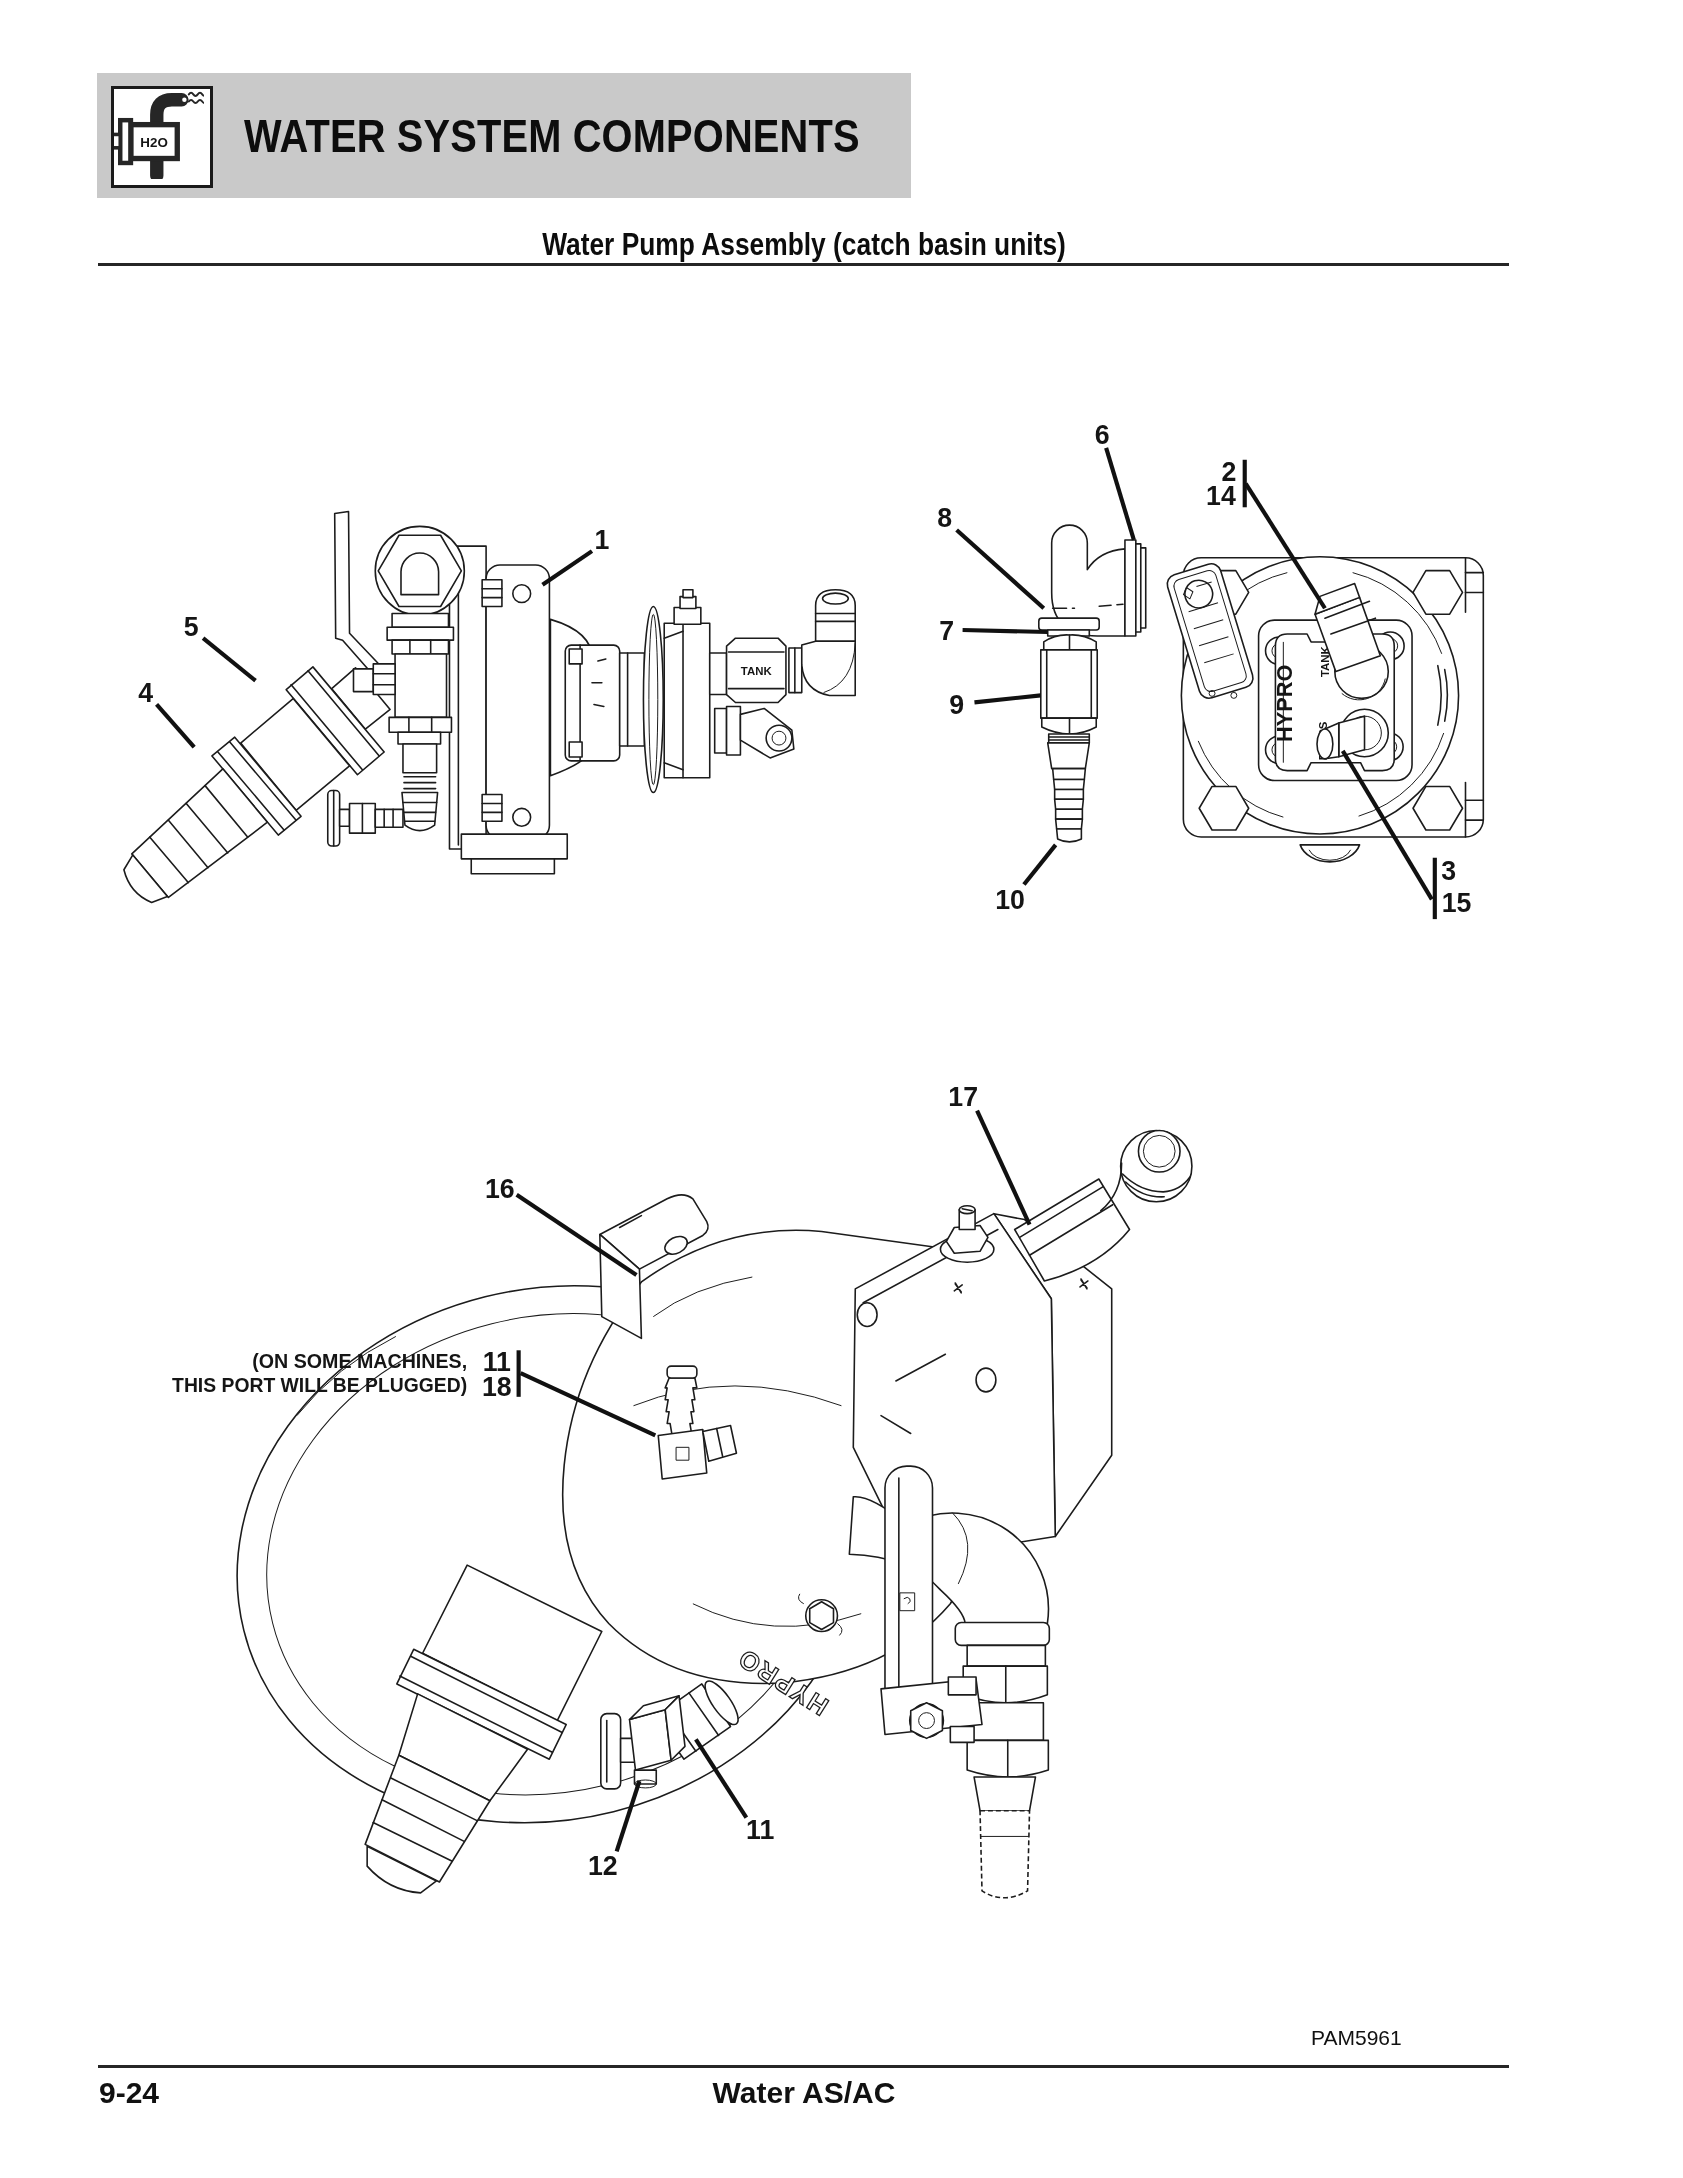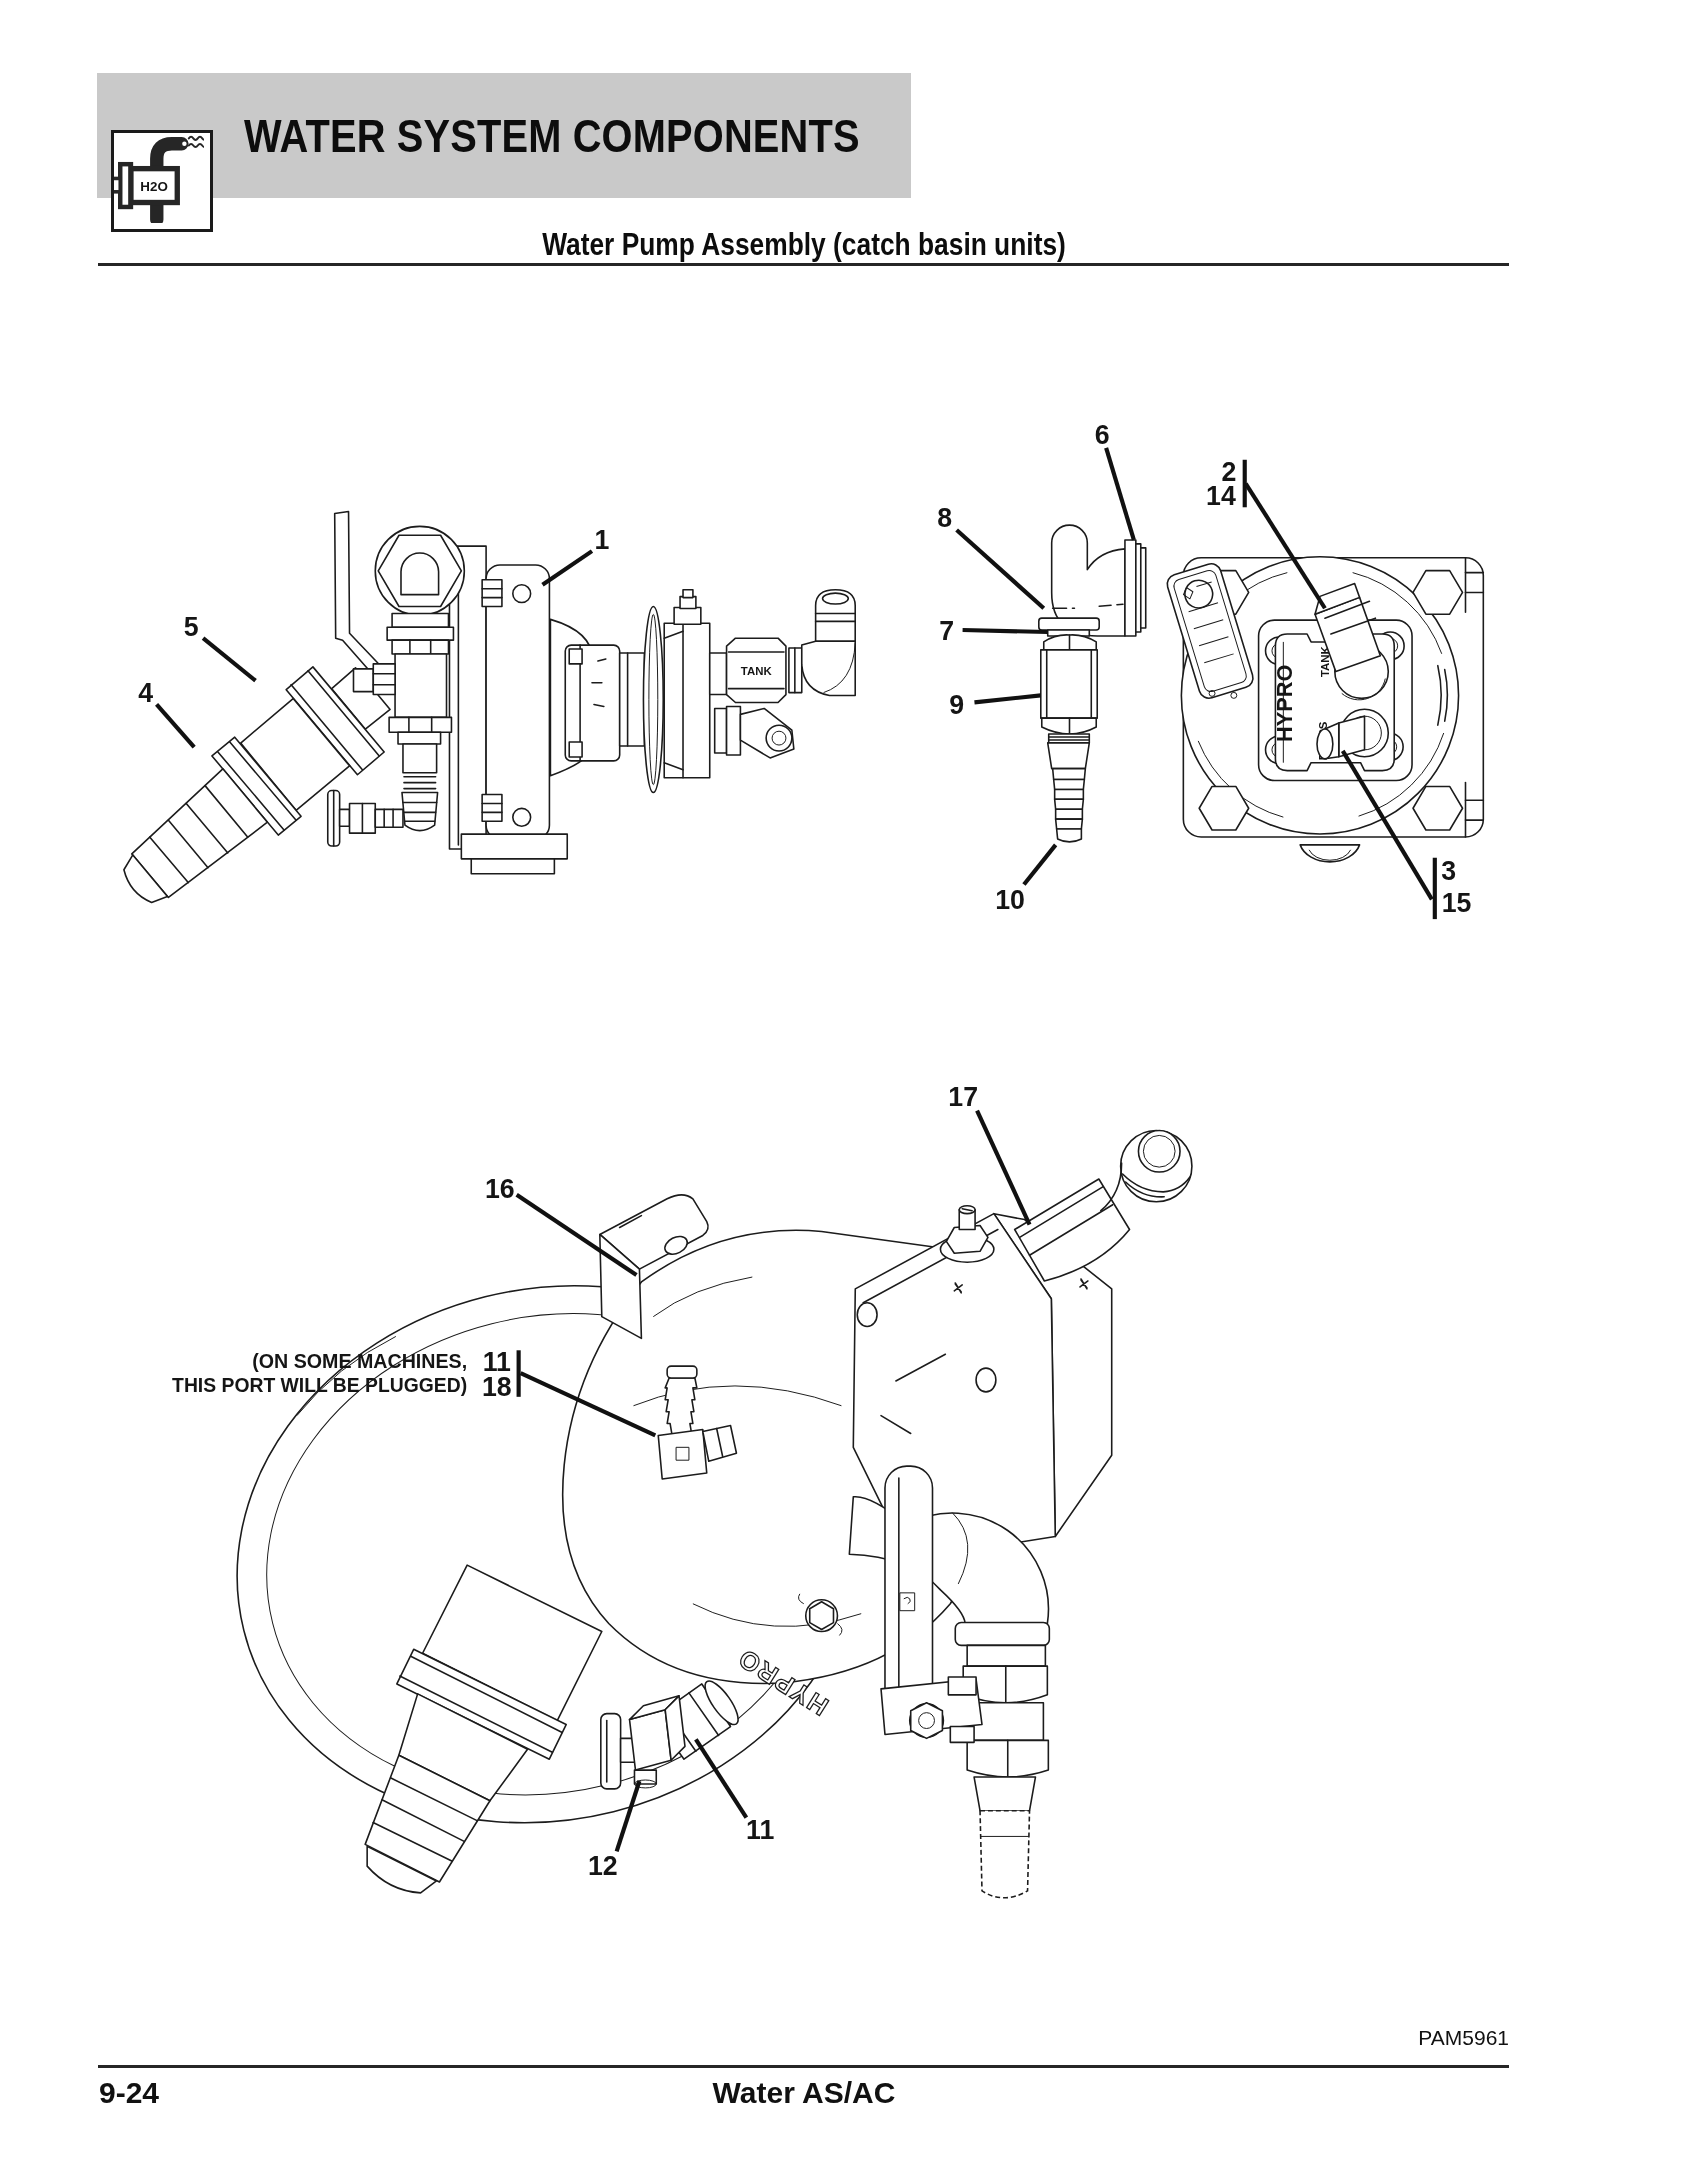--- a/index.html
+++ b/index.html
@@ -1,27 +1,27 @@
 <!DOCTYPE html>
 <html><head>
 <meta charset="utf-8">
 <style>
   html,body{margin:0;padding:0;background:#ffffff;}
   .page{position:relative;width:1683px;height:2178px;background:#ffffff;overflow:hidden;
         font-family:"Liberation Sans", sans-serif;color:#111;}
   .banner{position:absolute;left:97px;top:73px;width:814px;height:125px;background:#c9c9c9;}
-  .icon-box{position:absolute;left:14px;top:13px;width:96px;height:96px;background:#ffffff;border:3px solid #1a1a1a;margin-top:44px;}
+  .icon-box{position:absolute;left:14px;top:13px;width:96px;height:96px;background:#ffffff;border:3px solid #1a1a1a;}
   .banner-title{position:absolute;left:147px;top:0;height:125px;display:flex;align-items:center;
         font-size:46px;font-weight:bold;letter-spacing:0.2px;color:#0d0d0d;white-space:nowrap;
         transform:scaleX(0.865);transform-origin:left center;}
   .subtitle{position:absolute;left:94px;top:227px;width:1420px;text-align:center;
         font-size:31px;font-weight:bold;color:#0d0d0d;transform:scaleX(0.85);transform-origin:center;}
   .rule-top{position:absolute;left:98px;top:263px;width:1411px;height:3px;background:#262626;}
   .figsvg{position:absolute;}
-  .pam{position:absolute;left:1311px;top:2026px;width:198px;text-align:right;font-size:21px;color:#111;}
+  .pam{position:absolute;left:1311px;top:2026px;width:198px;font-size:21px;color:#111;}
   .rule-bottom{position:absolute;left:98px;top:2065px;width:1411px;height:3px;background:#262626;}
   .footer-left{position:absolute;left:99px;top:2076px;font-size:30px;font-weight:bold;}
   .footer-center{position:absolute;left:94px;top:2076px;width:1420px;text-align:center;font-size:30px;font-weight:bold;}
   .footer-right{position:absolute;left:1014px;top:2076px;width:495px;text-align:right;font-size:30px;font-weight:bold;}
   svg .ln{fill:none;stroke:#1c1c1c;stroke-width:1.6;stroke-linejoin:round;stroke-linecap:round;}
   svg .lnw{fill:#ffffff;stroke:#1c1c1c;stroke-width:1.6;stroke-linejoin:round;}
   svg .lnt{fill:none;stroke:#1c1c1c;stroke-width:1;stroke-linejoin:round;}
   svg .leader{fill:none;stroke:#111111;stroke-width:4.2;stroke-linecap:butt;}
   svg .callout{font-family:"Liberation Sans",sans-serif;font-size:27px;font-weight:bold;fill:#151515;}
   svg .note{font-family:"Liberation Sans",sans-serif;font-size:19.5px;font-weight:bold;fill:#151515;}

